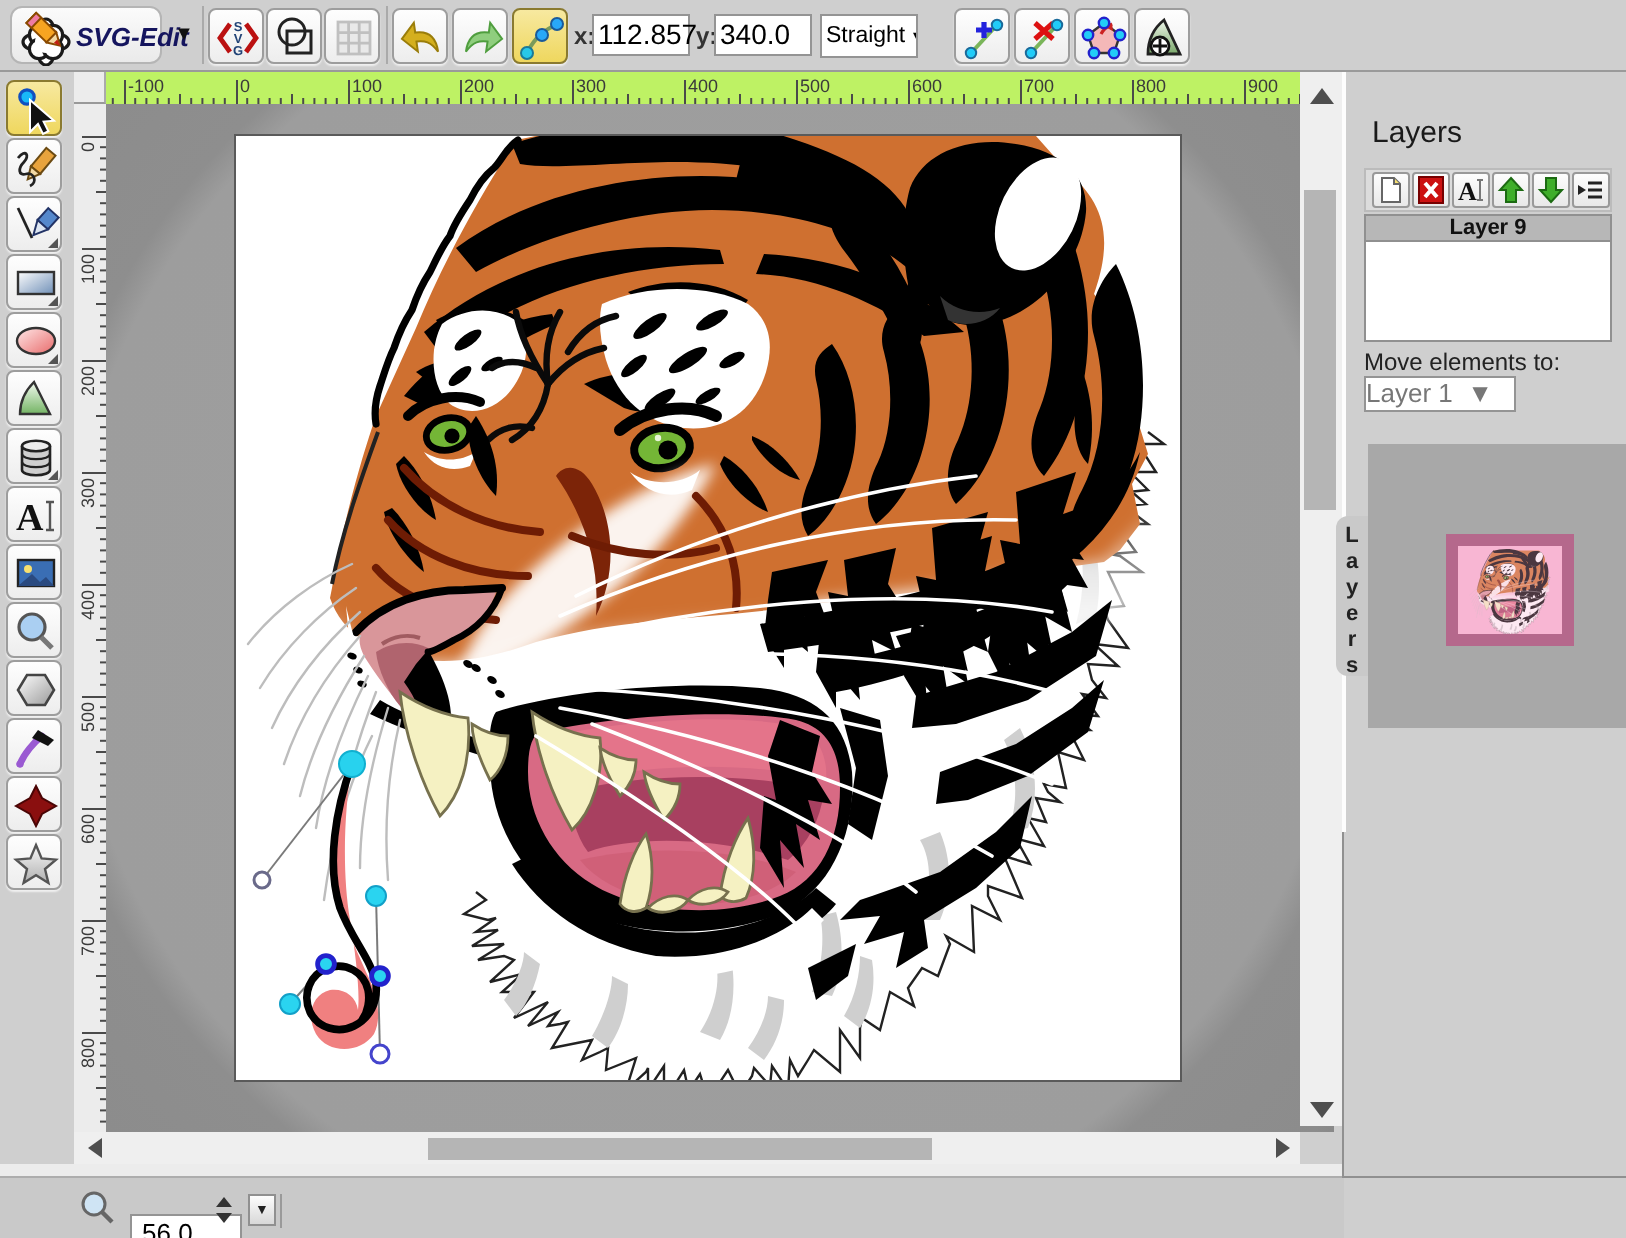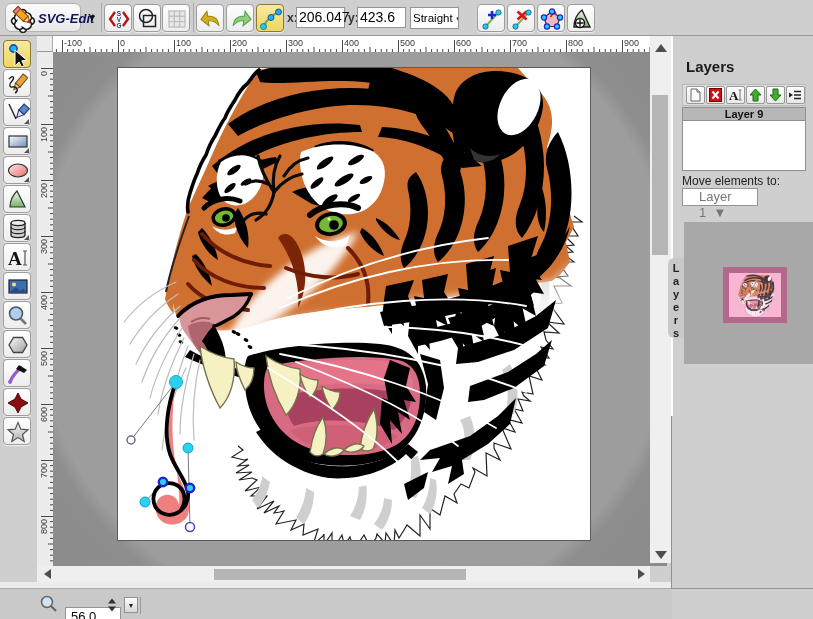--- a/index.html
+++ b/index.html
@@ -6,49 +6,49 @@
     font-family:"Liberation Sans",sans-serif;background:#cfcfcf;}
   #app{position:absolute;left:0;top:0;width:813px;height:619px;}
   .abs{position:absolute;}
   
   #topbar{left:0;top:0;width:813px;height:36px;background:#cfcfcf;}
   #leftbar{left:0;top:36px;width:37px;height:547px;background:#cfcfcf;}
   #workspace{left:37px;top:36px;width:630px;height:530px;
      background:radial-gradient(circle 500px at 317px 268px,#9f9f9f 0%,#9d9d9d 64%,#8e8e8e 67%,#8c8c8c 80%,#838383 84%,#7f7f7f 100%);
      background-color:#868686;}
   #rcorner{left:37px;top:36px;width:16px;height:16px;background:#ececec;border-right:1px solid #aaa;border-bottom:1px solid #999;box-sizing:border-box;}
-  #hruler{left:53px;top:36px;width:599px;height:16px;background:#ffffff;overflow:hidden;}
+  #hruler{left:53px;top:36px;width:599px;height:16px;background:#bef264;overflow:hidden;}
   #vruler{left:37px;top:52px;width:16px;height:514px;background:#ececec;overflow:hidden;}
   #canvas{left:118px;top:68px;width:472px;height:472px;background:#fff;outline:1px solid #5a5a5a;}
   #vscroll{left:650px;top:36px;width:21px;height:527px;background:#efefef;}
   #hscroll{left:37px;top:566px;width:613px;height:16px;background:#efefef;}
   #bottombar{left:0;top:588px;width:672px;height:31px;background:#c9c9c9;border-top:1px solid #adadad;box-sizing:border-box;}
   #rightpanel{left:672px;top:36px;width:141px;height:583px;background:#cfcfcf;}
   #navblock{left:684px;top:222px;width:129px;height:142px;background:#a8a8a8;}
   
   .tb{position:absolute;width:28px;height:28px;background:linear-gradient(#fefefe,#ededed);
       border:1px solid #9d9d9d;border-radius:4px;box-sizing:border-box;box-shadow:0 1px 1px rgba(255,255,255,.7);}
   .tb.active{background:#f3dd76;background:linear-gradient(#f7e9a0,#efd75e);border-color:#8a7a30;}
   .tb svg{position:absolute;left:1px;top:1px;}
   .flyout:after{content:"";position:absolute;right:1px;bottom:1px;width:0;height:0;
       border-left:5px solid transparent;border-bottom:5px solid #555;}
   
   .tin{position:absolute;background:#fff;border:1px solid #949494;box-sizing:border-box;
        font-size:14px;font-family:"Liberation Sans",sans-serif;padding:0 2px;}
   .lab{position:absolute;font-size:12px;font-weight:bold;color:#333;}
   
-  #layersTitle{left:686px;top:58px;font-size:15px;font-weight:bold;color:#1a1a1a;}
+  #layersTitle{left:686px;top:58px;font-size:15px;font-weight:normal;color:#1a1a1a;}
   .lb{position:absolute;width:19px;height:18px;background:linear-gradient(#fdfdfd,#e8e8e8);
       border:1px solid #999;border-radius:2px;box-sizing:border-box;}
   #layerlist{left:682px;top:107px;width:124px;height:64px;background:#fff;border:1px solid #909090;box-sizing:border-box;}
   #layerhead{z-index:5;left:682px;top:107px;width:124px;height:14px;background:#b7b7b7;border:1px solid #909090;
      box-sizing:border-box;font-size:11px;font-weight:bold;text-align:center;color:#111;line-height:13px;}
   #moveto{left:682px;top:174px;font-size:12px;color:#222;}
   #layersel{left:682px;top:188px;width:76px;height:18px;background:#fff;border:1px solid #949494;box-sizing:border-box;
-     font-size:13px;color:#777;padding-left:16px;line-height:16px;}
+     font-size:13px;color:#777;padding-left:0;line-height:16px;}
   #layertab{left:668px;top:258px;width:16px;height:80px;background:#c9c9c9;border-radius:6px 0 0 6px;
      font-size:11px;font-weight:bold;color:#222;text-align:center;line-height:13px;padding-top:4px;box-sizing:border-box;}
   .sthumb{position:absolute;background:#b5b5b5;}
   
   #zoominput{left:65px;top:607px;width:56px;height:19px;font-size:13px;padding-left:5px;line-height:18px;}
   #zoomdrop{left:124px;top:597px;width:14px;height:16px;background:linear-gradient(#fdfdfd,#d8d8d8);
     border:1px solid #909090;box-sizing:border-box;font-size:7px;text-align:center;line-height:15px;color:#222;}
 </style>
 </head>
 <body>
@@ -625,23 +625,23 @@
   </div>
   <div class="tb active" style="left:256px;top:4px;">
     <svg width="26" height="26" viewBox="0 0 26 26">
       <path d="M5,21 C10,12 14,9 21,6" fill="none" stroke="#7a9a5a" stroke-width="2"></path>
       <circle cx="5.5" cy="20.5" r="3" fill="#28c8e8" stroke="#1a7a9a" stroke-width="1"></circle>
       <circle cx="13" cy="11.5" r="3" fill="#28a8f8" stroke="#1a5a9a" stroke-width="1"></circle>
       <circle cx="20.5" cy="6" r="3" fill="#28a8f8" stroke="#1a5a9a" stroke-width="1"></circle>
     </svg>
   </div>
   <span class="lab" style="left:287px;top:11px;">x:</span>
-  <div class="tin" style="left:296px;top:7px;width:49px;height:21px;line-height:19px;">206.047</div>
+  <div class="tin" style="left:296px;top:7px;width:49px;height:21px;line-height:19px;">112.857</div>
   <span class="lab" style="left:348px;top:11px;">y:</span>
-  <div class="tin" style="left:357px;top:7px;width:49px;height:21px;line-height:19px;">423.6</div>
+  <div class="tin" style="left:357px;top:7px;width:49px;height:21px;line-height:19px;">340.0</div>
   <div class="tin" style="left:410px;top:7px;width:49px;height:22px;line-height:20px;font-size:11.5px;white-space:nowrap;overflow:hidden;">Straight<span style="font-size:8px;"> ▼</span></div>
   <div class="tb" style="left:477px;top:4px;">
     <svg width="26" height="26" viewBox="0 0 26 26">
       <path d="M7,20 L19,7" stroke="#7ab55a" stroke-width="2"></path>
       <path d="M9,9 H17 M13,5 V13" stroke="#2222dd" stroke-width="2.6"></path>
       <circle cx="6.5" cy="20.5" r="2.6" fill="#22ccf8" stroke="#1a6a9a"></circle>
       <circle cx="19.5" cy="6.5" r="2.6" fill="#22ccf8" stroke="#1a6a9a"></circle>
     </svg>
   </div>
   <div class="tb" style="left:507px;top:4px;">

